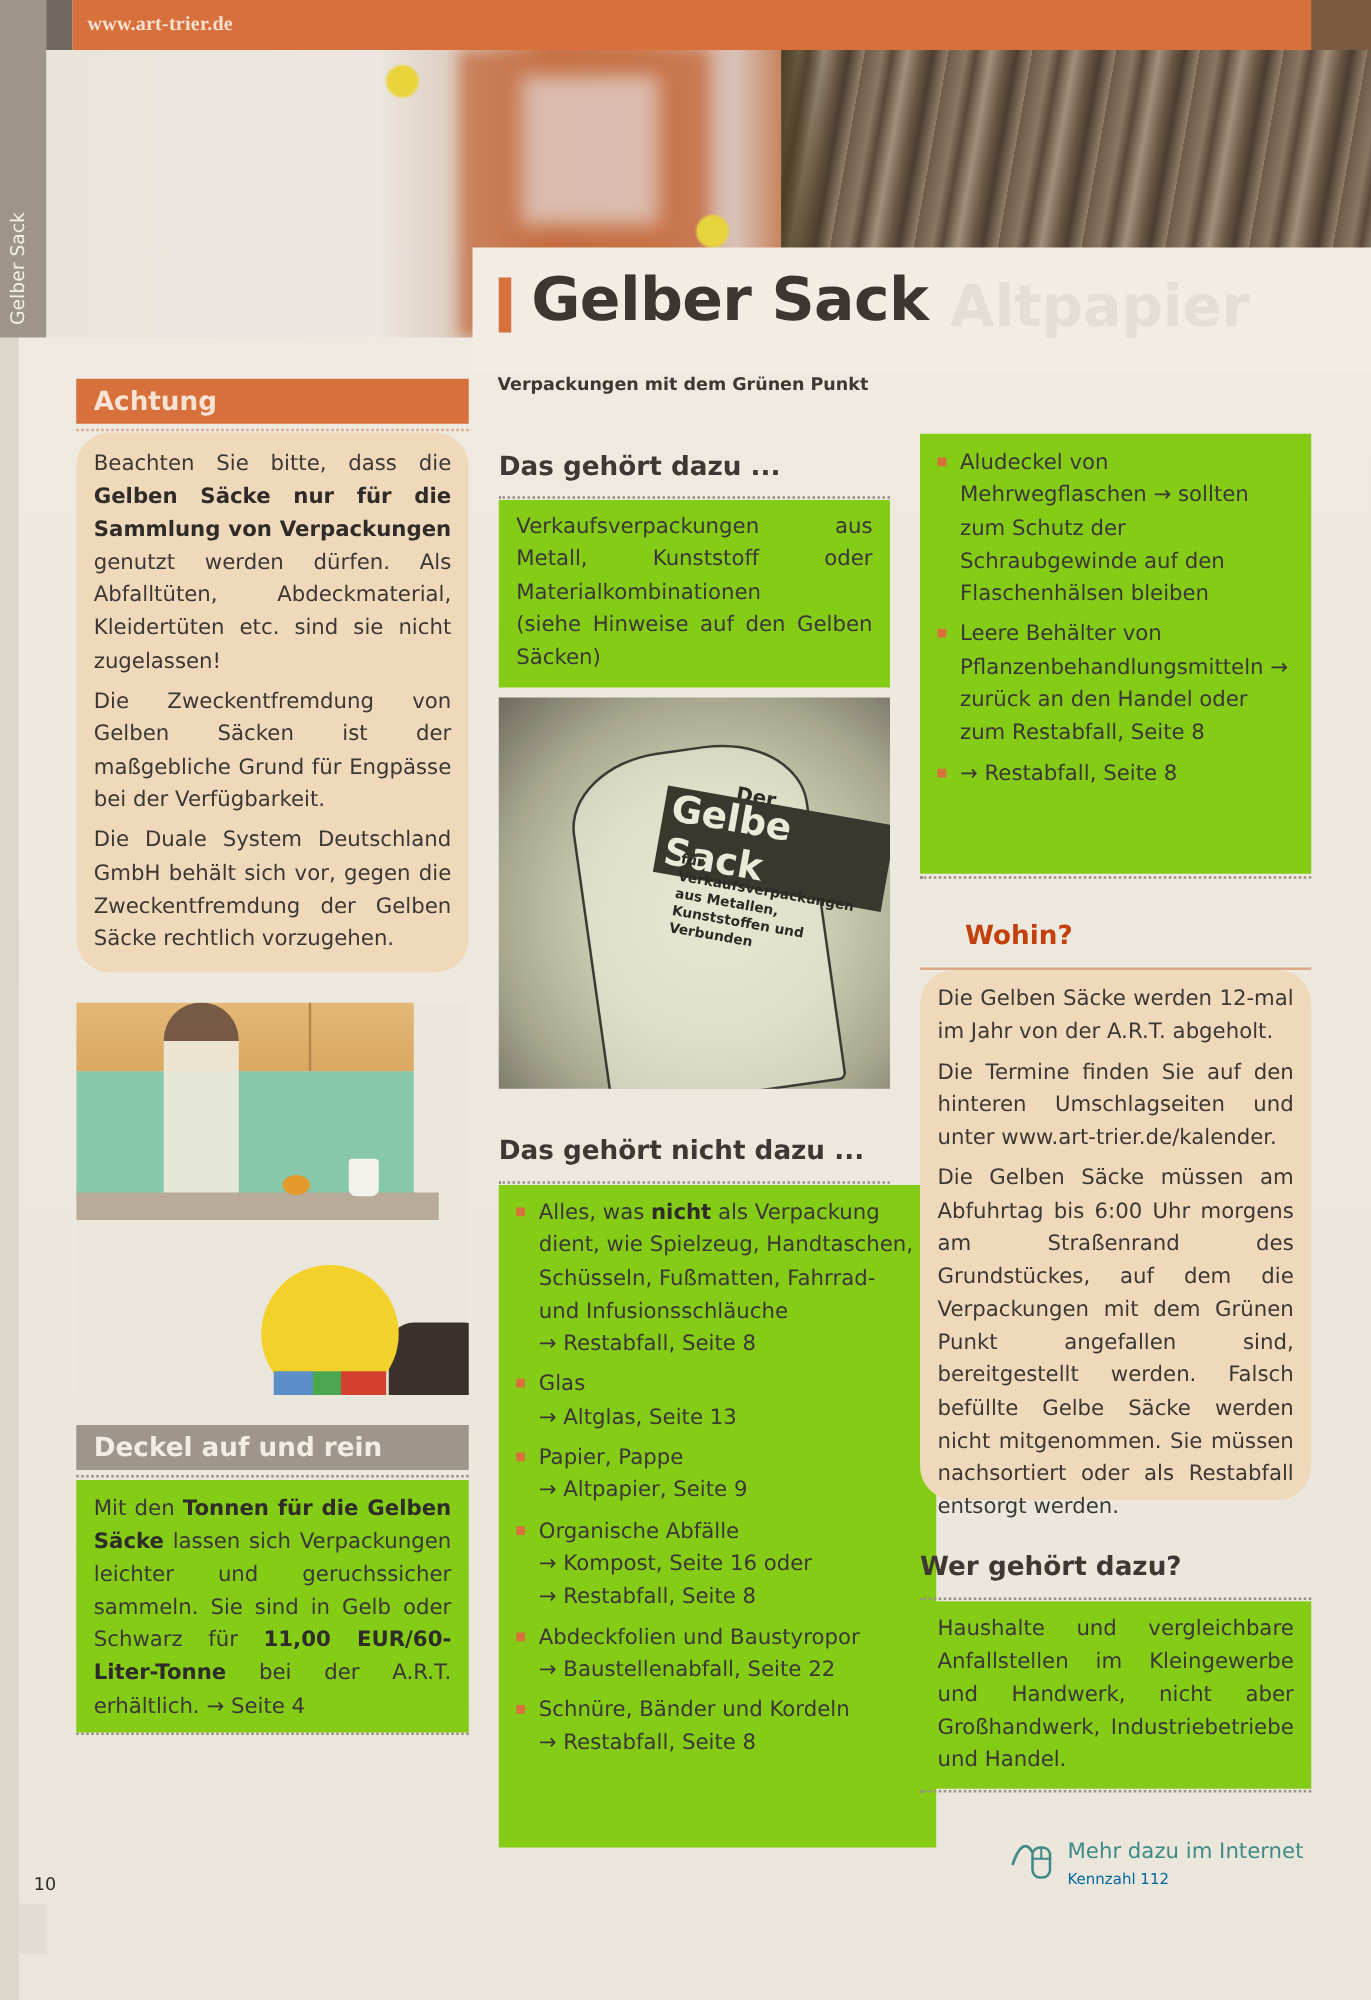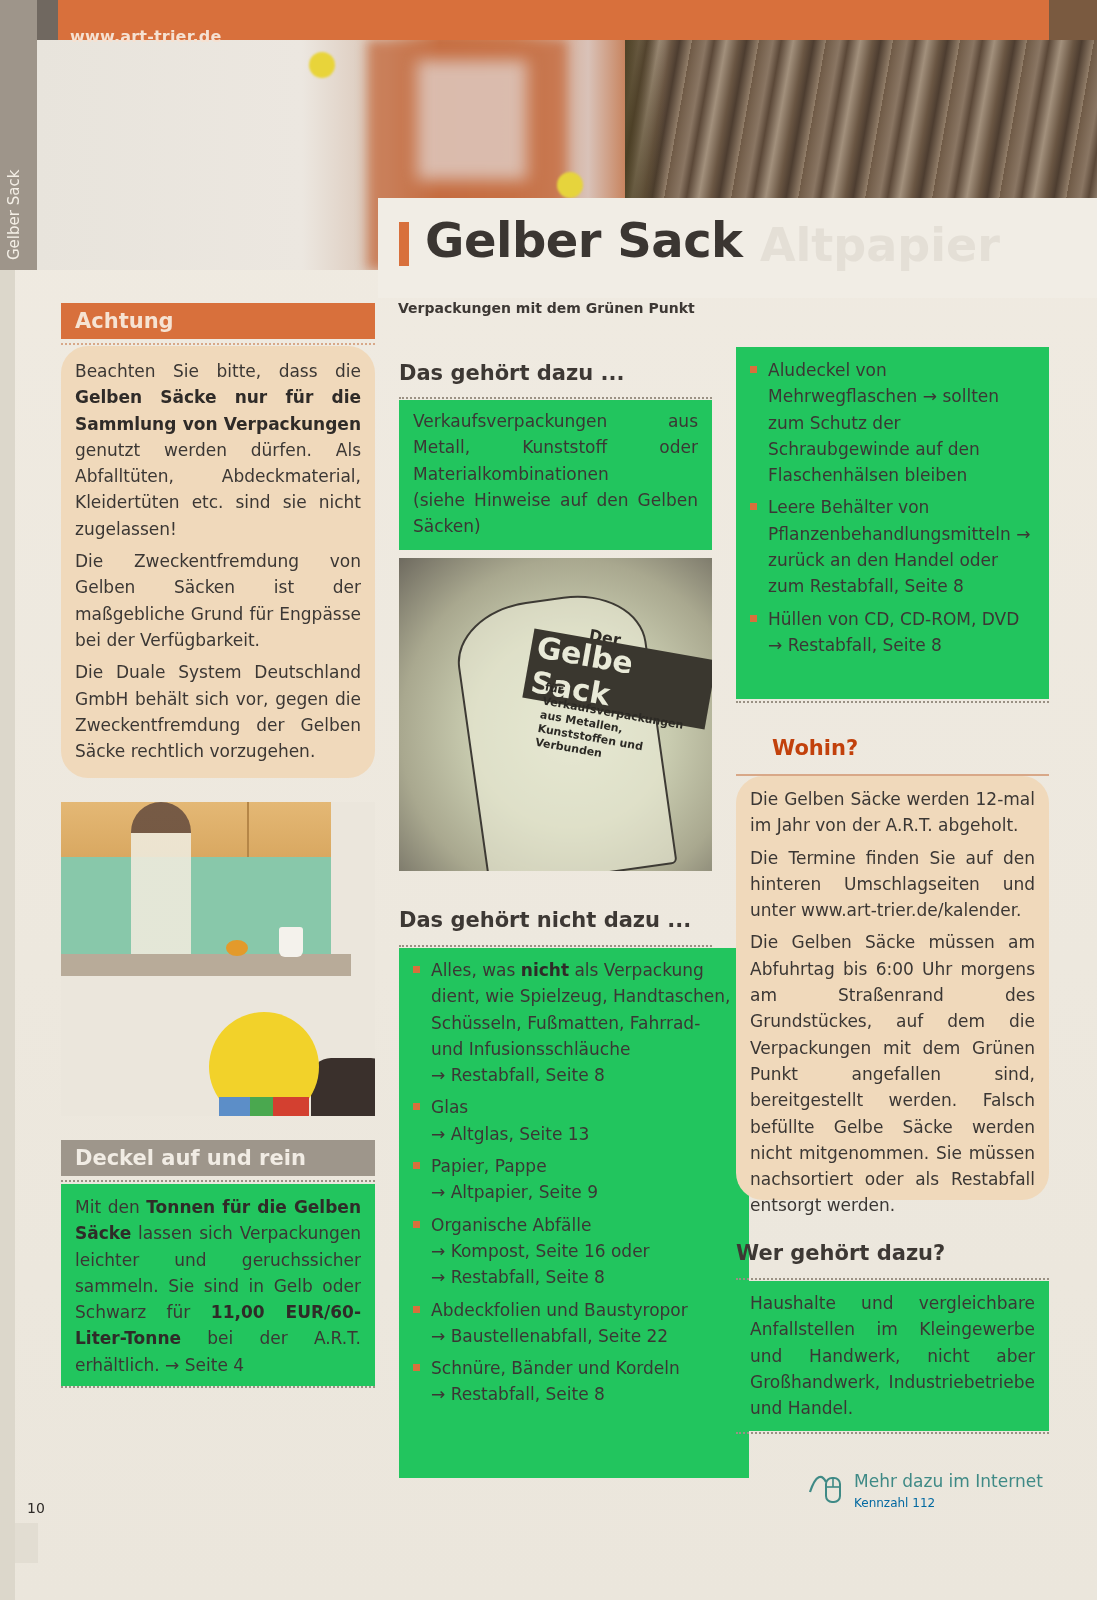--- a/index.html
+++ b/index.html
@@ -47,22 +47,22 @@
     position:absolute; left:588px; top:40px; width:472px; height:230px;
     background:
       repeating-linear-gradient(100deg, #6f5a46 0px, #8a7663 14px, #5b4838 22px, #a2907c 34px, #6a5643 46px, #4d3d30 54px, #927e69 66px);
   }
   .hero-bark-shade { position:absolute; left:588px; top:40px; width:40px; height:230px; background: linear-gradient(90deg, rgba(70,60,30,.8), rgba(0,0,0,0)); }
   .url-bar {
     position: absolute; left: 58px; top: 0; width: 991px; height: 40px;
     background: #d8703c;
   }
   .url-text {
-    position: absolute; left: 12px; top: 27px;
-    color: #f5e1d2; font-size: 16px; font-weight: bold; letter-spacing: 0.2px;
+    position: absolute; left: 12px; top: 11px;
+    color: #f5e1d2; font-size: 16px; font-weight: bold; letter-spacing: 0.2px; font-family: Liberation Serif, serif;
   }
   
   .title-panel {
     position: absolute; left: 378px; top: 198px; width: 719px; height: 100px;
     background: #f1ede5;
   }
   .ghost-title {
     position: absolute; left: 760px; top: 218px; font-size: 46px; font-weight: bold;
     color: #e4dfd6; white-space: nowrap;
   }
@@ -81,21 +81,21 @@
   .col-heading {
     position: absolute; font-size: 21px; font-weight: bold; color: #3d3834; white-space: nowrap;
   }
   .col-heading.orange { color: #c2410c; margin-left: 36px; }
   .rule {
     position: absolute; height: 0; border-top: 2px dotted #9a9184;
   }
   .box {
     position: absolute; padding: 10px 14px; font-size: 17px; line-height: 26.3px; color: #3b3734;
   }
-  .box.grey { background: #22c55e; }
+  .box.grey { background: #84cc16; }
   .box.peach { background: #f0d9bb; border-radius: 27px; }
   .box p { margin-bottom: 6px; text-align: justify; }
   .box b { font-weight: bold; color: #2f2b28; }
   .box ul { list-style: none; }
   .box li { position: relative; padding-left: 18px; margin-bottom: 6px; }
   .box li .bullet {
     position: absolute; left: 0; top: 9px; width: 7px; height: 7px; background: #d8703c;
   }
   .box li .line { display: block; }
   
@@ -259,21 +259,20 @@
     <li>
       <span class="bullet"></span>
       <span>Aludeckel von Mehrwegflaschen → sollten zum Schutz der Schraubgewinde auf den Flaschenhälsen bleiben</span>
     </li>
     <li>
       <span class="bullet"></span>
       <span>Leere Behälter von Pflanzenbehandlungsmitteln → zurück an den Handel oder zum Restabfall, Seite 8</span>
     </li>
     <li>
       <span class="bullet"></span>
-      <span class="line">Hüllen von CD, CD-ROM, DVD</span>
       <span class="line">→ Restabfall, Seite 8</span>
     </li>
   </ul>
 </div>
 <div class="rule" style="left:736px; top:701px; width:313px;"></div>
 
 <div class="col-heading orange" style="left:736px; top:736px;">Wohin?</div>
 <div class="rule" style="left:736px; top:774px; width:313px; border-top:2px solid #d8a888;"></div>
 <div class="box peach" style="left:736px; top:776px; width:313px; height:424px; padding-top:10px;">
   <p>Die Gelben Säcke werden 12-mal im Jahr von der A.R.T. abgeholt.</p>

